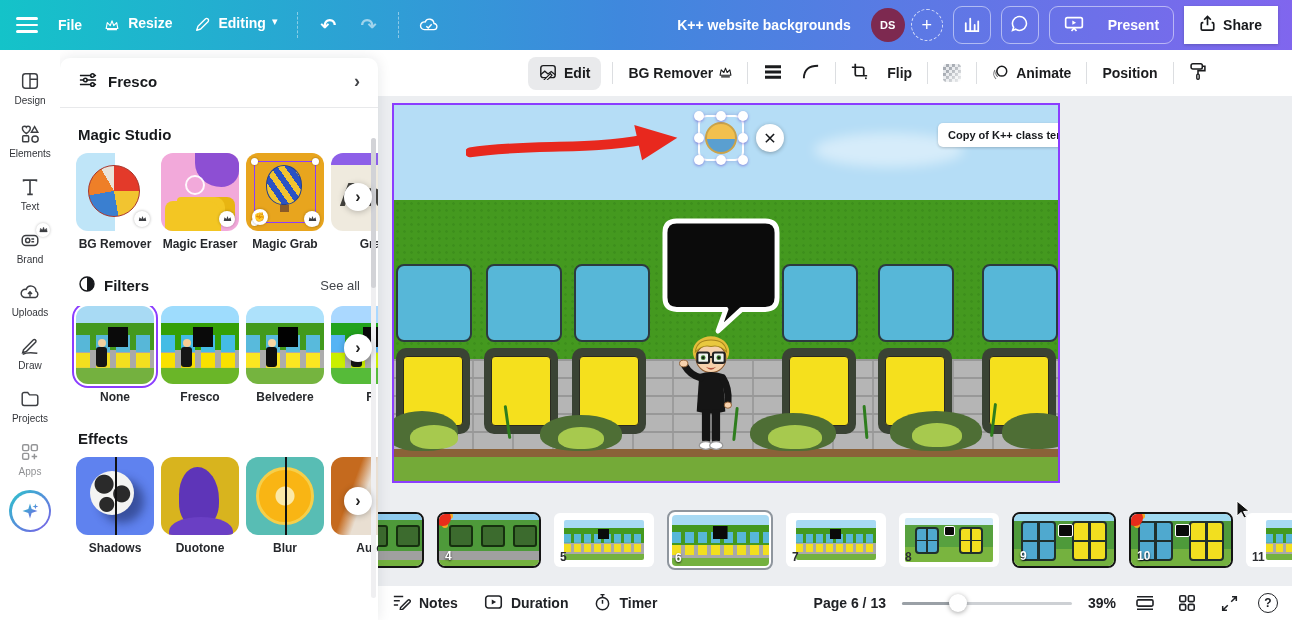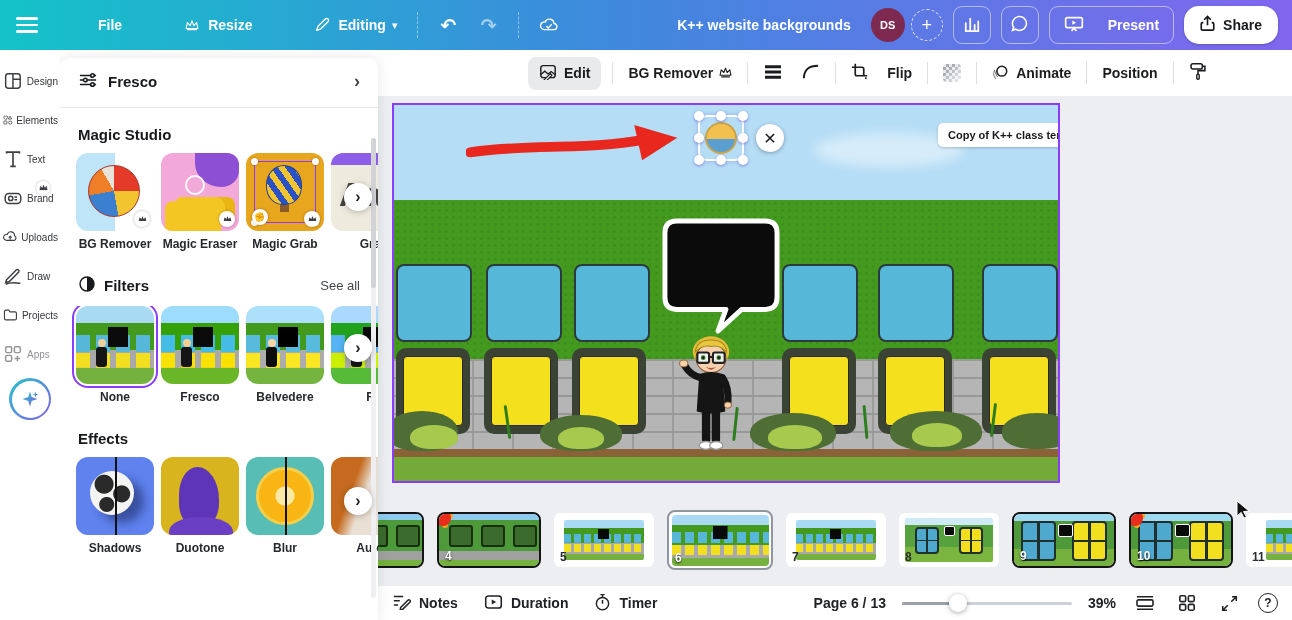--- a/index.html
+++ b/index.html
@@ -8,41 +8,41 @@
   .app { position:relative; width:1292px; height:620px; overflow:hidden; }
 
   
   .topbar { position:absolute; left:0; top:0; width:100%; height:50px; z-index:40;
     background:linear-gradient(90deg,#14c3c9 0%,#3f88dd 48%,#8066ee 100%);
     display:flex; align-items:center; color:#fff; font-size:14px; font-weight:700; }
   .tb-left { display:flex; align-items:center; gap:20px; padding-left:16px; }
   .tb-right { margin-left:auto; display:flex; align-items:center; gap:10px; padding-right:14px; }
   .hamburger { width:22px; display:flex; flex-direction:column; gap:4px; cursor:pointer; }
   .hamburger span { height:2.5px; background:#fff; border-radius:2px; }
-  .tb-item { display:flex; align-items:center; gap:6px; cursor:pointer;margin-left:40px; }
+  .tb-item { display:flex; gap:6px; cursor:pointer; }
   .tb-sep { width:1px; height:26px; border-left:1px dashed rgba(255,255,255,.45); }
   .tb-ic { width:20px; height:20px; display:flex; align-items:center; justify-content:center; }
   .undo-g { font-size:19px; line-height:1; }
   .dim { opacity:.55; }
   .doc-title { font-weight:600; margin-right:10px; white-space:nowrap; }
   .avatar { width:34px; height:34px; border-radius:50%; background:#7d2950; color:#fff;
     display:flex; align-items:center; justify-content:center; font-size:11px; font-weight:700; }
   .plus-btn { width:32px; height:32px; border-radius:50%; border:1.5px dashed rgba(255,255,255,.75);
     display:flex; align-items:center; justify-content:center; font-size:18px; font-weight:400; margin-left:-4px; cursor:pointer; }
   .sq-btn { width:38px; height:38px; border-radius:9px; border:1.5px solid rgba(255,255,255,.5);
     display:flex; align-items:center; justify-content:center; cursor:pointer; }
   .present-btn { height:38px; border-radius:9px; border:1.5px solid rgba(255,255,255,.5);
     display:flex; align-items:center; gap:24px; padding:0 14px; cursor:pointer; }
-  .share-btn { height:38px; border-radius:15px; background:#fff; color:#17191c;
+  .share-btn { height:38px; border-radius:0; background:#fff; color:#17191c;
     display:flex; align-items:center; gap:8px; padding:0 16px; cursor:pointer; box-shadow:0 1px 3px rgba(0,0,0,.2); }
 
   
   .rail { position:absolute; left:0; top:50px; width:60px; bottom:0; background:#fff; z-index:30;
     display:flex; flex-direction:column; align-items:center; padding-top:12px; }
-  .rail-item { width:56px; display:flex; flex-direction:row; align-items:center; gap:3px;
+  .rail-item { width:56px; display:flex; flex-direction:column; align-items:center; gap:3px;
     padding:8px 0 9px; cursor:pointer; color:#3d3f43; position:relative;text-align:right; }
   .rail-item svg { stroke:#3d3f43; }
   .rail-label { font-size:10px; color:#33353a; }
   .crown-badge { position:absolute; top:2px; right:8px; width:14px; height:14px; background:#fff;
     border-radius:50%; box-shadow:0 0 3px rgba(0,0,0,.25); display:flex; align-items:center; justify-content:center; }
   .magic-btn { margin-top:4px; width:42px; height:42px; border-radius:50%; padding:2.5px;
     background:linear-gradient(135deg,#2bc6cb,#7b5be8); cursor:pointer; }
   .magic-btn-in { width:100%; height:100%; border-radius:50%; background:#fff;
     display:flex; align-items:center; justify-content:center; }
 

